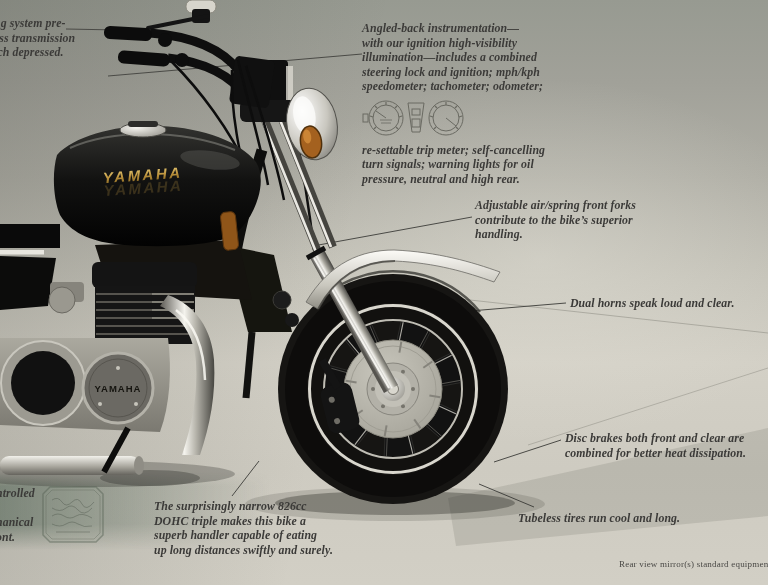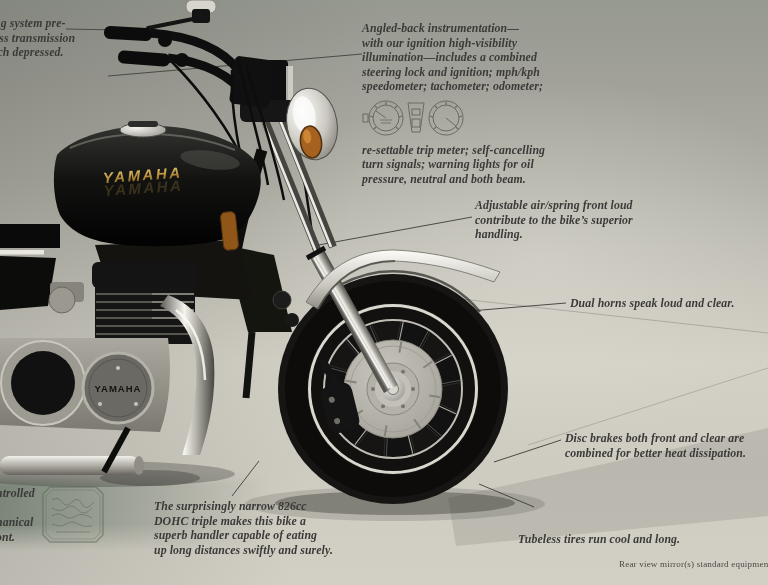--- a/index.html
+++ b/index.html
@@ -336,39 +336,39 @@
           <line x1="68" y1="18" x2="71" y2="19"></line>
             <line x1="100" y1="18" x2="97" y2="19"></line>
           <line x1="72" y1="31" x2="74" y2="29"></line>
             <line x1="96" y1="31" x2="94" y2="29"></line>
         </g>
         <line x1="84" y1="20" x2="94" y2="28"></line>
       </g>
     </svg>
     <div class="ln">re-settable trip meter; self-cancelling</div>
     <div class="ln">turn signals; warning lights for oil</div>
-    <div class="ln">pressure, neutral and both beam.</div>
+    <div class="ln">pressure, neutral and high rear.</div>
   </div>
 
   <div class="note" style="left:475px;top:198px;">
-    <div class="ln">Adjustable air/spring front loud</div>
+    <div class="ln">Adjustable air/spring front forks</div>
     <div class="ln">contribute to the bike’s superior</div>
     <div class="ln">handling.</div>
   </div>
 
   <div class="note" style="left:570px;top:296px;">
     <div class="ln">Dual horns speak loud and clear.</div>
   </div>
 
   <div class="note" style="left:565px;top:431px;">
     <div class="ln">Disc brakes both front and clear are</div>
     <div class="ln">combined for better heat dissipation.</div>
   </div>
 
-  <div class="note" style="left:518px;top:532px;text-align:right;">
+  <div class="note" style="left:518px;top:511px;text-align:right;">
     <div class="ln">Tubeless tires run cool and long.</div>
   </div>
 
   <div class="note" style="left:154px;top:499px;">
     <div class="ln">The surprisingly narrow 826cc</div>
     <div class="ln">DOHC triple makes this bike a</div>
     <div class="ln">superb handler capable of eating</div>
     <div class="ln">up long distances swiftly and surely.</div>
   </div>
 

